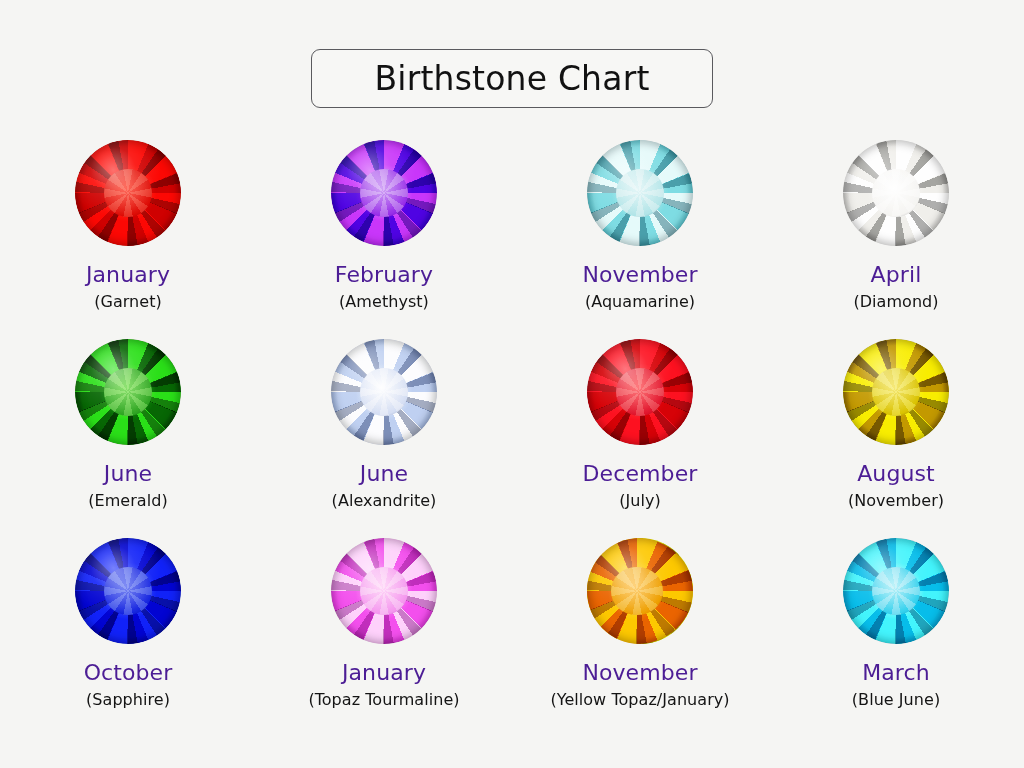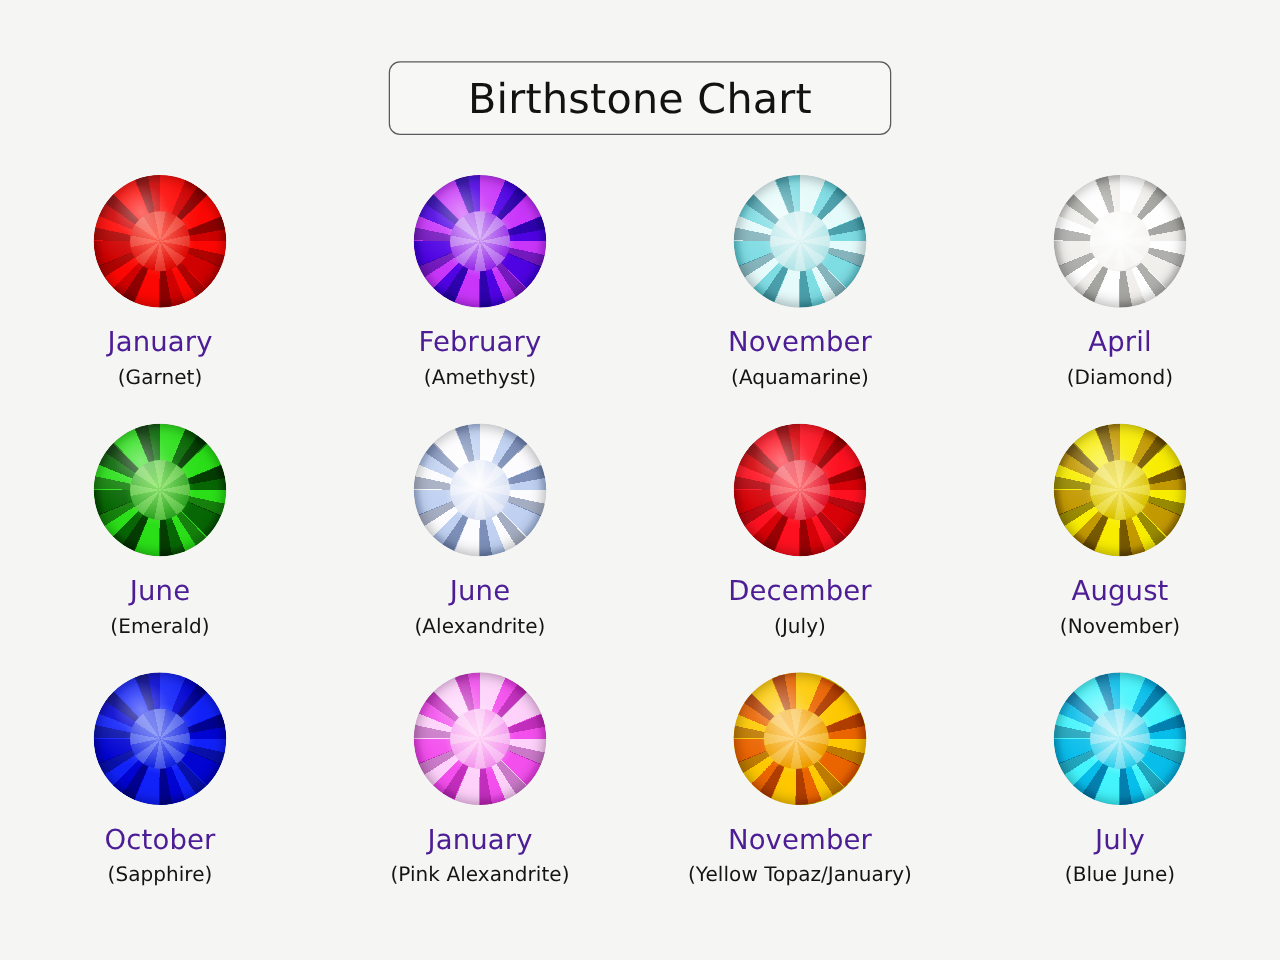--- a/index.html
+++ b/index.html
@@ -301,21 +301,21 @@
           <div class="gem-body" style="background: radial-gradient(circle, rgb(255, 210, 244) 0%, rgb(240, 138, 232) 38%, rgb(240, 138, 232) 62%, rgb(160, 60, 160) 100%);"></div>
           <div class="gem-facets" style="background: conic-gradient(rgb(255, 210, 244) 0deg, rgb(255, 210, 244) 22.5deg, rgb(160, 60, 160) 22.5deg, rgb(160, 60, 160) 45deg, rgb(255, 210, 244) 45deg, rgb(255, 210, 244) 67.5deg, rgb(160, 60, 160) 67.5deg, rgb(160, 60, 160) 90deg, rgb(255, 210, 244) 90deg, rgb(255, 210, 244) 112.5deg, rgb(160, 60, 160) 112.5deg, rgb(160, 60, 160) 135deg, rgb(255, 210, 244) 135deg, rgb(255, 210, 244) 157.5deg, rgb(160, 60, 160) 157.5deg, rgb(160, 60, 160) 180deg, rgb(255, 210, 244) 180deg, rgb(255, 210, 244) 202.5deg, rgb(160, 60, 160) 202.5deg, rgb(160, 60, 160) 225deg, rgb(255, 210, 244) 225deg, rgb(255, 210, 244) 247.5deg, rgb(160, 60, 160) 247.5deg, rgb(160, 60, 160) 270deg, rgb(255, 210, 244) 270deg, rgb(255, 210, 244) 292.5deg, rgb(160, 60, 160) 292.5deg, rgb(160, 60, 160) 315deg, rgb(255, 210, 244) 315deg, rgb(255, 210, 244) 337.5deg, rgb(160, 60, 160) 337.5deg, rgb(160, 60, 160) 360deg);"></div>
           <div class="gem-facets2" style="background: conic-gradient(from 12deg, rgba(255, 255, 255, 0) 0deg, rgba(255, 255, 255, 0) 11.25deg, rgba(255, 255, 255, 0) 11.25deg, rgba(255, 255, 255, 0) 22.5deg, rgb(160, 60, 160) 22.5deg, rgb(160, 60, 160) 33.75deg, rgba(255, 255, 255, 0) 33.75deg, rgba(255, 255, 255, 0) 45deg, rgba(255, 255, 255, 0) 45deg, rgba(255, 255, 255, 0) 56.25deg, rgb(160, 60, 160) 56.25deg, rgb(160, 60, 160) 67.5deg, rgba(255, 255, 255, 0) 67.5deg, rgba(255, 255, 255, 0) 78.75deg, rgba(255, 255, 255, 0) 78.75deg, rgba(255, 255, 255, 0) 90deg, rgb(160, 60, 160) 90deg, rgb(160, 60, 160) 101.25deg, rgba(255, 255, 255, 0) 101.25deg, rgba(255, 255, 255, 0) 112.5deg, rgba(255, 255, 255, 0) 112.5deg, rgba(255, 255, 255, 0) 123.75deg, rgb(160, 60, 160) 123.75deg, rgb(160, 60, 160) 135deg, rgba(255, 255, 255, 0) 135deg, rgba(255, 255, 255, 0) 146.25deg, rgba(255, 255, 255, 0) 146.25deg, rgba(255, 255, 255, 0) 157.5deg, rgb(160, 60, 160) 157.5deg, rgb(160, 60, 160) 168.75deg, rgba(255, 255, 255, 0) 168.75deg, rgba(255, 255, 255, 0) 180deg, rgba(255, 255, 255, 0) 180deg, rgba(255, 255, 255, 0) 191.25deg, rgb(160, 60, 160) 191.25deg, rgb(160, 60, 160) 202.5deg, rgba(255, 255, 255, 0) 202.5deg, rgba(255, 255, 255, 0) 213.75deg, rgba(255, 255, 255, 0) 213.75deg, rgba(255, 255, 255, 0) 225deg, rgb(160, 60, 160) 225deg, rgb(160, 60, 160) 236.25deg, rgba(255, 255, 255, 0) 236.25deg, rgba(255, 255, 255, 0) 247.5deg, rgba(255, 255, 255, 0) 247.5deg, rgba(255, 255, 255, 0) 258.75deg, rgb(160, 60, 160) 258.75deg, rgb(160, 60, 160) 270deg, rgba(255, 255, 255, 0) 270deg, rgba(255, 255, 255, 0) 281.25deg, rgba(255, 255, 255, 0) 281.25deg, rgba(255, 255, 255, 0) 292.5deg, rgb(160, 60, 160) 292.5deg, rgb(160, 60, 160) 303.75deg, rgba(255, 255, 255, 0) 303.75deg, rgba(255, 255, 255, 0) 315deg, rgba(255, 255, 255, 0) 315deg, rgba(255, 255, 255, 0) 326.25deg, rgb(160, 60, 160) 326.25deg, rgb(160, 60, 160) 337.5deg, rgba(255, 255, 255, 0) 337.5deg, rgba(255, 255, 255, 0) 348.75deg, rgba(255, 255, 255, 0) 348.75deg, rgba(255, 255, 255, 0) 360deg);"></div>
           <div class="gem-table" style="background: radial-gradient(circle at 45% 40%, rgb(255, 210, 244) 0%, rgb(240, 138, 232) 70%, rgb(160, 60, 160) 100%);">
             <div class="gem-table-facets" style="background: conic-gradient(from 11deg, rgb(160, 60, 160) 0deg, rgb(160, 60, 160) 22.5deg, rgb(255, 210, 244) 22.5deg, rgb(255, 210, 244) 45deg, rgb(160, 60, 160) 45deg, rgb(160, 60, 160) 67.5deg, rgb(255, 210, 244) 67.5deg, rgb(255, 210, 244) 90deg, rgb(160, 60, 160) 90deg, rgb(160, 60, 160) 112.5deg, rgb(255, 210, 244) 112.5deg, rgb(255, 210, 244) 135deg, rgb(160, 60, 160) 135deg, rgb(160, 60, 160) 157.5deg, rgb(255, 210, 244) 157.5deg, rgb(255, 210, 244) 180deg, rgb(160, 60, 160) 180deg, rgb(160, 60, 160) 202.5deg, rgb(255, 210, 244) 202.5deg, rgb(255, 210, 244) 225deg, rgb(160, 60, 160) 225deg, rgb(160, 60, 160) 247.5deg, rgb(255, 210, 244) 247.5deg, rgb(255, 210, 244) 270deg, rgb(160, 60, 160) 270deg, rgb(160, 60, 160) 292.5deg, rgb(255, 210, 244) 292.5deg, rgb(255, 210, 244) 315deg, rgb(160, 60, 160) 315deg, rgb(160, 60, 160) 337.5deg, rgb(255, 210, 244) 337.5deg, rgb(255, 210, 244) 360deg);"></div>
           </div>
           <div class="gem-rim"></div>
           <div class="gem-spec"></div>
         </div>
         <div class="month">January</div>
-        <div class="stone">(Pink Alexandrite)</div>
+        <div class="stone">(Topaz Tourmaline)</div>
       </div>
       <div class="cell">
         <div class="gem-wrap">
           <div class="gem-split-left">
             <div style="position: absolute; top: 0px; left: 0px; width: 212%; height: 100%;">
               <div class="gem-body" style="background: radial-gradient(circle, rgb(244, 243, 106) 0%, rgb(220, 224, 0) 38%, rgb(220, 224, 0) 62%, rgb(122, 122, 0) 100%);"></div>
               <div class="gem-facets" style="background: conic-gradient(rgb(244, 243, 106) 0deg, rgb(244, 243, 106) 22.5deg, rgb(122, 122, 0) 22.5deg, rgb(122, 122, 0) 45deg, rgb(244, 243, 106) 45deg, rgb(244, 243, 106) 67.5deg, rgb(122, 122, 0) 67.5deg, rgb(122, 122, 0) 90deg, rgb(244, 243, 106) 90deg, rgb(244, 243, 106) 112.5deg, rgb(122, 122, 0) 112.5deg, rgb(122, 122, 0) 135deg, rgb(244, 243, 106) 135deg, rgb(244, 243, 106) 157.5deg, rgb(122, 122, 0) 157.5deg, rgb(122, 122, 0) 180deg, rgb(244, 243, 106) 180deg, rgb(244, 243, 106) 202.5deg, rgb(122, 122, 0) 202.5deg, rgb(122, 122, 0) 225deg, rgb(244, 243, 106) 225deg, rgb(244, 243, 106) 247.5deg, rgb(122, 122, 0) 247.5deg, rgb(122, 122, 0) 270deg, rgb(244, 243, 106) 270deg, rgb(244, 243, 106) 292.5deg, rgb(122, 122, 0) 292.5deg, rgb(122, 122, 0) 315deg, rgb(244, 243, 106) 315deg, rgb(244, 243, 106) 337.5deg, rgb(122, 122, 0) 337.5deg, rgb(122, 122, 0) 360deg);"></div>
               <div class="gem-facets2" style="background: conic-gradient(from 12deg, rgba(255, 255, 255, 0) 0deg, rgba(255, 255, 255, 0) 11.25deg, rgba(255, 255, 255, 0) 11.25deg, rgba(255, 255, 255, 0) 22.5deg, rgb(122, 122, 0) 22.5deg, rgb(122, 122, 0) 33.75deg, rgba(255, 255, 255, 0) 33.75deg, rgba(255, 255, 255, 0) 45deg, rgba(255, 255, 255, 0) 45deg, rgba(255, 255, 255, 0) 56.25deg, rgb(122, 122, 0) 56.25deg, rgb(122, 122, 0) 67.5deg, rgba(255, 255, 255, 0) 67.5deg, rgba(255, 255, 255, 0) 78.75deg, rgba(255, 255, 255, 0) 78.75deg, rgba(255, 255, 255, 0) 90deg, rgb(122, 122, 0) 90deg, rgb(122, 122, 0) 101.25deg, rgba(255, 255, 255, 0) 101.25deg, rgba(255, 255, 255, 0) 112.5deg, rgba(255, 255, 255, 0) 112.5deg, rgba(255, 255, 255, 0) 123.75deg, rgb(122, 122, 0) 123.75deg, rgb(122, 122, 0) 135deg, rgba(255, 255, 255, 0) 135deg, rgba(255, 255, 255, 0) 146.25deg, rgba(255, 255, 255, 0) 146.25deg, rgba(255, 255, 255, 0) 157.5deg, rgb(122, 122, 0) 157.5deg, rgb(122, 122, 0) 168.75deg, rgba(255, 255, 255, 0) 168.75deg, rgba(255, 255, 255, 0) 180deg, rgba(255, 255, 255, 0) 180deg, rgba(255, 255, 255, 0) 191.25deg, rgb(122, 122, 0) 191.25deg, rgb(122, 122, 0) 202.5deg, rgba(255, 255, 255, 0) 202.5deg, rgba(255, 255, 255, 0) 213.75deg, rgba(255, 255, 255, 0) 213.75deg, rgba(255, 255, 255, 0) 225deg, rgb(122, 122, 0) 225deg, rgb(122, 122, 0) 236.25deg, rgba(255, 255, 255, 0) 236.25deg, rgba(255, 255, 255, 0) 247.5deg, rgba(255, 255, 255, 0) 247.5deg, rgba(255, 255, 255, 0) 258.75deg, rgb(122, 122, 0) 258.75deg, rgb(122, 122, 0) 270deg, rgba(255, 255, 255, 0) 270deg, rgba(255, 255, 255, 0) 281.25deg, rgba(255, 255, 255, 0) 281.25deg, rgba(255, 255, 255, 0) 292.5deg, rgb(122, 122, 0) 292.5deg, rgb(122, 122, 0) 303.75deg, rgba(255, 255, 255, 0) 303.75deg, rgba(255, 255, 255, 0) 315deg, rgba(255, 255, 255, 0) 315deg, rgba(255, 255, 255, 0) 326.25deg, rgb(122, 122, 0) 326.25deg, rgb(122, 122, 0) 337.5deg, rgba(255, 255, 255, 0) 337.5deg, rgba(255, 255, 255, 0) 348.75deg, rgba(255, 255, 255, 0) 348.75deg, rgba(255, 255, 255, 0) 360deg);"></div>
               <div class="gem-table" style="background: radial-gradient(circle at 45% 40%, rgb(244, 243, 106) 0%, rgb(220, 224, 0) 70%, rgb(122, 122, 0) 100%);">
                 <div class="gem-table-facets" style="background: conic-gradient(from 11deg, rgb(122, 122, 0) 0deg, rgb(122, 122, 0) 22.5deg, rgb(244, 243, 106) 22.5deg, rgb(244, 243, 106) 45deg, rgb(122, 122, 0) 45deg, rgb(122, 122, 0) 67.5deg, rgb(244, 243, 106) 67.5deg, rgb(244, 243, 106) 90deg, rgb(122, 122, 0) 90deg, rgb(122, 122, 0) 112.5deg, rgb(244, 243, 106) 112.5deg, rgb(244, 243, 106) 135deg, rgb(122, 122, 0) 135deg, rgb(122, 122, 0) 157.5deg, rgb(244, 243, 106) 157.5deg, rgb(244, 243, 106) 180deg, rgb(122, 122, 0) 180deg, rgb(122, 122, 0) 202.5deg, rgb(244, 243, 106) 202.5deg, rgb(244, 243, 106) 225deg, rgb(122, 122, 0) 225deg, rgb(122, 122, 0) 247.5deg, rgb(244, 243, 106) 247.5deg, rgb(244, 243, 106) 270deg, rgb(122, 122, 0) 270deg, rgb(122, 122, 0) 292.5deg, rgb(244, 243, 106) 292.5deg, rgb(244, 243, 106) 315deg, rgb(122, 122, 0) 315deg, rgb(122, 122, 0) 337.5deg, rgb(244, 243, 106) 337.5deg, rgb(244, 243, 106) 360deg);"></div>
@@ -342,18 +342,18 @@
         <div class="gem-wrap">
           <div class="gem-body" style="background: radial-gradient(circle, rgb(184, 238, 246) 0%, rgb(47, 198, 232) 38%, rgb(47, 198, 232) 62%, rgb(10, 106, 140) 100%);"></div>
           <div class="gem-facets" style="background: conic-gradient(rgb(184, 238, 246) 0deg, rgb(184, 238, 246) 22.5deg, rgb(10, 106, 140) 22.5deg, rgb(10, 106, 140) 45deg, rgb(184, 238, 246) 45deg, rgb(184, 238, 246) 67.5deg, rgb(10, 106, 140) 67.5deg, rgb(10, 106, 140) 90deg, rgb(184, 238, 246) 90deg, rgb(184, 238, 246) 112.5deg, rgb(10, 106, 140) 112.5deg, rgb(10, 106, 140) 135deg, rgb(184, 238, 246) 135deg, rgb(184, 238, 246) 157.5deg, rgb(10, 106, 140) 157.5deg, rgb(10, 106, 140) 180deg, rgb(184, 238, 246) 180deg, rgb(184, 238, 246) 202.5deg, rgb(10, 106, 140) 202.5deg, rgb(10, 106, 140) 225deg, rgb(184, 238, 246) 225deg, rgb(184, 238, 246) 247.5deg, rgb(10, 106, 140) 247.5deg, rgb(10, 106, 140) 270deg, rgb(184, 238, 246) 270deg, rgb(184, 238, 246) 292.5deg, rgb(10, 106, 140) 292.5deg, rgb(10, 106, 140) 315deg, rgb(184, 238, 246) 315deg, rgb(184, 238, 246) 337.5deg, rgb(10, 106, 140) 337.5deg, rgb(10, 106, 140) 360deg);"></div>
           <div class="gem-facets2" style="background: conic-gradient(from 12deg, rgba(255, 255, 255, 0) 0deg, rgba(255, 255, 255, 0) 11.25deg, rgba(255, 255, 255, 0) 11.25deg, rgba(255, 255, 255, 0) 22.5deg, rgb(10, 106, 140) 22.5deg, rgb(10, 106, 140) 33.75deg, rgba(255, 255, 255, 0) 33.75deg, rgba(255, 255, 255, 0) 45deg, rgba(255, 255, 255, 0) 45deg, rgba(255, 255, 255, 0) 56.25deg, rgb(10, 106, 140) 56.25deg, rgb(10, 106, 140) 67.5deg, rgba(255, 255, 255, 0) 67.5deg, rgba(255, 255, 255, 0) 78.75deg, rgba(255, 255, 255, 0) 78.75deg, rgba(255, 255, 255, 0) 90deg, rgb(10, 106, 140) 90deg, rgb(10, 106, 140) 101.25deg, rgba(255, 255, 255, 0) 101.25deg, rgba(255, 255, 255, 0) 112.5deg, rgba(255, 255, 255, 0) 112.5deg, rgba(255, 255, 255, 0) 123.75deg, rgb(10, 106, 140) 123.75deg, rgb(10, 106, 140) 135deg, rgba(255, 255, 255, 0) 135deg, rgba(255, 255, 255, 0) 146.25deg, rgba(255, 255, 255, 0) 146.25deg, rgba(255, 255, 255, 0) 157.5deg, rgb(10, 106, 140) 157.5deg, rgb(10, 106, 140) 168.75deg, rgba(255, 255, 255, 0) 168.75deg, rgba(255, 255, 255, 0) 180deg, rgba(255, 255, 255, 0) 180deg, rgba(255, 255, 255, 0) 191.25deg, rgb(10, 106, 140) 191.25deg, rgb(10, 106, 140) 202.5deg, rgba(255, 255, 255, 0) 202.5deg, rgba(255, 255, 255, 0) 213.75deg, rgba(255, 255, 255, 0) 213.75deg, rgba(255, 255, 255, 0) 225deg, rgb(10, 106, 140) 225deg, rgb(10, 106, 140) 236.25deg, rgba(255, 255, 255, 0) 236.25deg, rgba(255, 255, 255, 0) 247.5deg, rgba(255, 255, 255, 0) 247.5deg, rgba(255, 255, 255, 0) 258.75deg, rgb(10, 106, 140) 258.75deg, rgb(10, 106, 140) 270deg, rgba(255, 255, 255, 0) 270deg, rgba(255, 255, 255, 0) 281.25deg, rgba(255, 255, 255, 0) 281.25deg, rgba(255, 255, 255, 0) 292.5deg, rgb(10, 106, 140) 292.5deg, rgb(10, 106, 140) 303.75deg, rgba(255, 255, 255, 0) 303.75deg, rgba(255, 255, 255, 0) 315deg, rgba(255, 255, 255, 0) 315deg, rgba(255, 255, 255, 0) 326.25deg, rgb(10, 106, 140) 326.25deg, rgb(10, 106, 140) 337.5deg, rgba(255, 255, 255, 0) 337.5deg, rgba(255, 255, 255, 0) 348.75deg, rgba(255, 255, 255, 0) 348.75deg, rgba(255, 255, 255, 0) 360deg);"></div>
           <div class="gem-table" style="background: radial-gradient(circle at 45% 40%, rgb(184, 238, 246) 0%, rgb(47, 198, 232) 70%, rgb(10, 106, 140) 100%);">
             <div class="gem-table-facets" style="background: conic-gradient(from 11deg, rgb(10, 106, 140) 0deg, rgb(10, 106, 140) 22.5deg, rgb(184, 238, 246) 22.5deg, rgb(184, 238, 246) 45deg, rgb(10, 106, 140) 45deg, rgb(10, 106, 140) 67.5deg, rgb(184, 238, 246) 67.5deg, rgb(184, 238, 246) 90deg, rgb(10, 106, 140) 90deg, rgb(10, 106, 140) 112.5deg, rgb(184, 238, 246) 112.5deg, rgb(184, 238, 246) 135deg, rgb(10, 106, 140) 135deg, rgb(10, 106, 140) 157.5deg, rgb(184, 238, 246) 157.5deg, rgb(184, 238, 246) 180deg, rgb(10, 106, 140) 180deg, rgb(10, 106, 140) 202.5deg, rgb(184, 238, 246) 202.5deg, rgb(184, 238, 246) 225deg, rgb(10, 106, 140) 225deg, rgb(10, 106, 140) 247.5deg, rgb(184, 238, 246) 247.5deg, rgb(184, 238, 246) 270deg, rgb(10, 106, 140) 270deg, rgb(10, 106, 140) 292.5deg, rgb(184, 238, 246) 292.5deg, rgb(184, 238, 246) 315deg, rgb(10, 106, 140) 315deg, rgb(10, 106, 140) 337.5deg, rgb(184, 238, 246) 337.5deg, rgb(184, 238, 246) 360deg);"></div>
           </div>
           <div class="gem-rim"></div>
           <div class="gem-spec"></div>
         </div>
-        <div class="month">July</div>
+        <div class="month">March</div>
         <div class="stone">(Blue June)</div>
       </div>
     </div>
 
 </div>
 
 </body></html>

